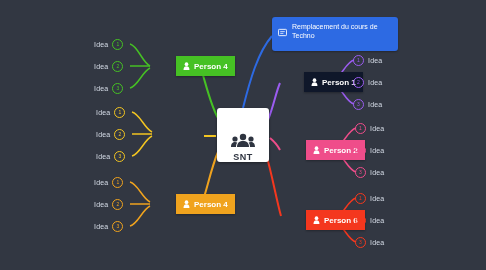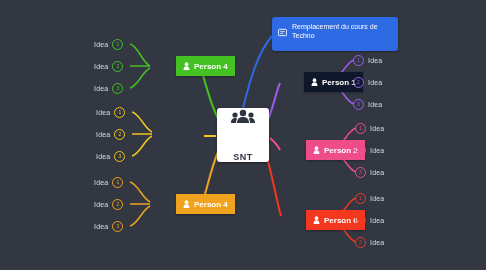--- a/index.html
+++ b/index.html
@@ -19,21 +19,21 @@
     position: absolute;
     left: 0; top: 0;
     width: 486px;
     height: 270px;
   }
   .node {
     position: absolute;
     box-sizing: border-box;
     display: flex;
     align-items: center;
-    justify-content: space-between;
+    justify-content: flex-end;
   }
   
   .center-node {
     background: #ffffff;
     border-radius: 3px;
     width: 52px;
     height: 54px;
     flex-direction: column;
     gap: 2px;
     box-shadow: 0 1px 3px rgba(0,0,0,0.4);

